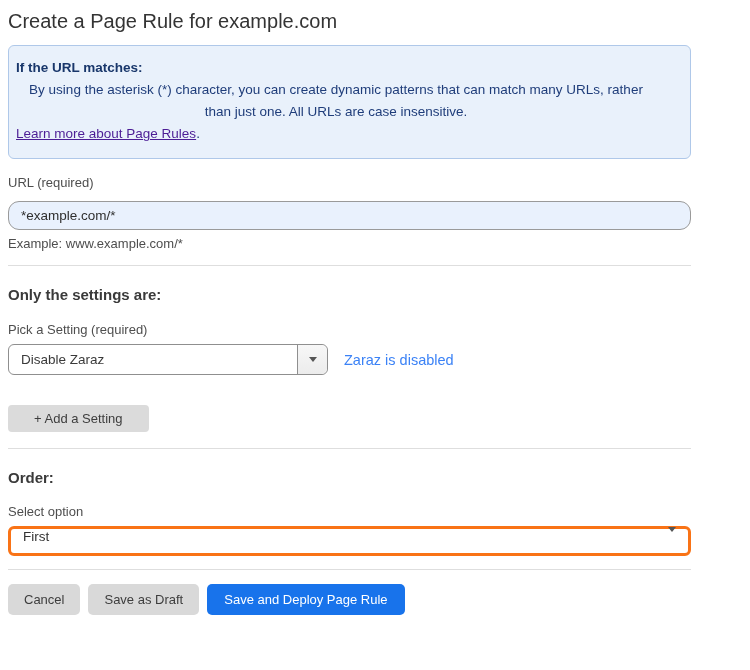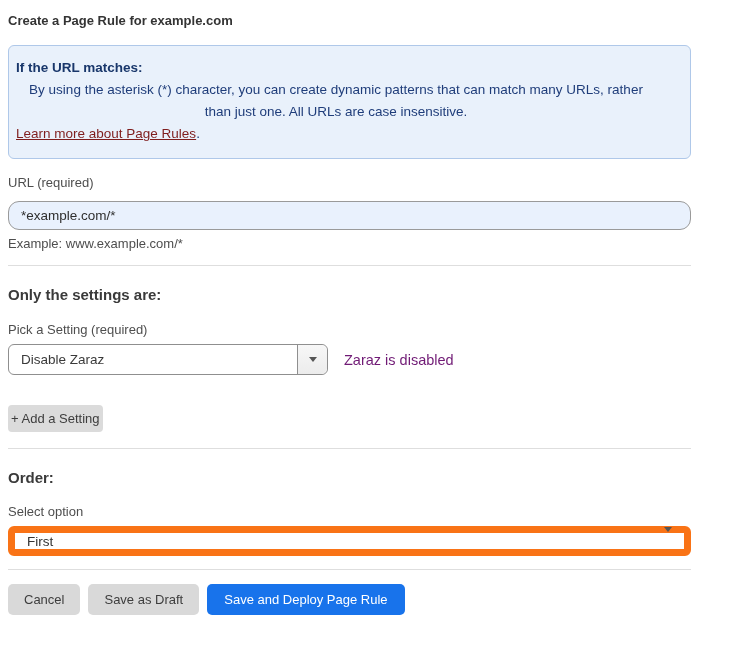--- a/index.html
+++ b/index.html
@@ -10,22 +10,22 @@
     font-family: "Liberation Sans", sans-serif;
     color: #333;
     overflow: hidden;
   }
   .container {
     width: 683px;
     margin-left: 8px;
     padding-top: 10px;
   }
   .page-title {
-    font-size: 13px;
-    font-weight: bold;
+    font-size: 20px;
+    font-weight: normal;
     color: #343434;
     line-height: 22px;
   }
   
   .info-box {
     margin-top: 13px;
     background: #e9f1fb;
     border: 1px solid #afc8e9;
     border-radius: 6px;
     padding: 11px 15px 13px 7px;
@@ -33,21 +33,21 @@
     font-size: 13.5px;
     line-height: 22px;
   }
   .info-box .info-heading {
     font-weight: bold;
     color: #19376b;
     font-size: 13.5px;
   }
   .info-box .info-body { max-width: 640px; text-align: center; }
   .info-link {
-    color: #7f1d1d;
+    color: #4c1d95;
     text-decoration: underline;
     cursor: pointer;
   }
   
   .field-label {
     margin-top: 16px;
     font-size: 13px;
     color: #4e4e4e;
   }
   .url-input {
@@ -121,46 +121,46 @@
   }
   .tri-down {
     width: 0; height: 0;
     border-left: 4.5px solid transparent;
     border-right: 4.5px solid transparent;
     border-top: 5.5px solid #555;
   }
   .setting-status {
     margin-left: 16px;
     font-size: 14.5px;
-    color: #701a75;
+    color: #3b82f6;
   }
   .add-setting-btn {
     margin-top: 30px;
     display: inline-block;
     background: #dbdbdb;
     border: none;
     border-radius: 4px;
     height: 27px;
-    padding: 0 3px;
+    padding: 0 26px;
     font-family: "Liberation Sans", sans-serif;
     font-size: 13px;
     color: #3d3d3d;
     cursor: pointer;
   }
   .select-label { margin-top: 18px; }
   .order-select {
     position: relative;
     margin-top: 7px;
     width: 100%;
     height: 30px;
     background: #ffffff;
-    border: 7px solid #f97316;
+    border: 3px solid #f97316;
     border-radius: 6px;
     display: flex;
-    align-items: center;
+    align-items: flex-start;
     cursor: pointer;
   }
   .order-select .select-value {
     padding-left: 12px;
     font-size: 13.5px;
     color: #333;
   }
   .order-select .tri-wrap {
     position: absolute;
     right: 12px;

